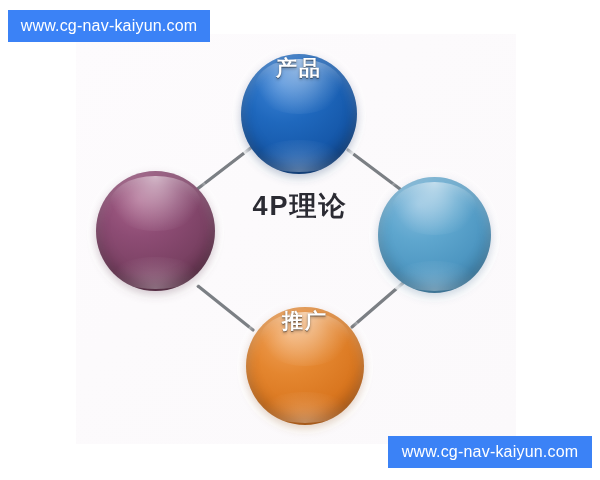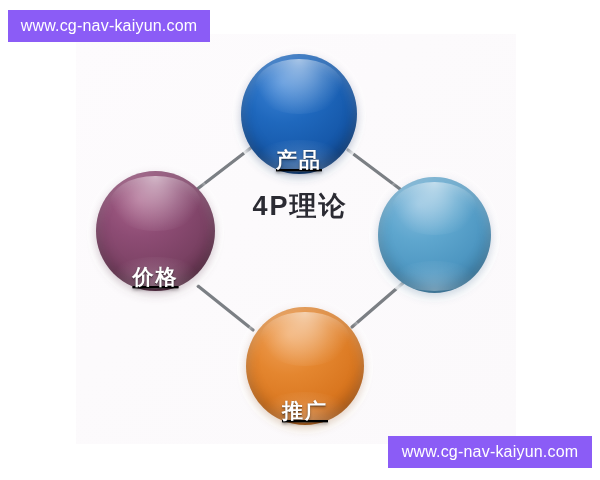--- a/index.html
+++ b/index.html
@@ -33,24 +33,23 @@
     width: 600px;
     height: 480px;
     pointer-events: none;
   }
 
   
   .node {
     position: absolute;
     border-radius: 50%;
     display: flex;
-    align-items: flex-end;
+    align-items: flex-start;
     justify-content: center;
     box-sizing: border-box;
-    text-decoration: underline;
   }
   .node .halo {
     position: absolute;
     left: -9px;
     top: -9px;
     right: -9px;
     bottom: -9px;
     border-radius: 50%;
     background: radial-gradient(circle at 50% 45%,
                 rgba(255,255,255,0) 58%,
@@ -167,21 +166,21 @@
     font-size: 27px;
     font-weight: bold;
     letter-spacing: 2px;
     line-height: 34px;
     white-space: nowrap;
   }
 
   
   .watermark {
     position: absolute;
-    background: #8b5cf6;
+    background: #3b82f6;
     color: #ffffff;
     font-size: 16px;
     letter-spacing: 0.2px;
     display: flex;
     align-items: center;
     justify-content: center;
     z-index: 20;
   }
   #watermark-top-left {
     left: 8px;
@@ -223,21 +222,20 @@
 
 <div class="node" id="node-promotion">
   <span class="halo"></span>
   <span class="sphere"></span>
   <span class="node-label">推广</span>
 </div>
 
 <div class="node" id="node-price">
   <span class="halo"></span>
   <span class="sphere"></span>
-  <span class="node-label">价格</span>
 </div>
 
 <div id="center-text">
   <div class="line">4P理论</div>
 </div>
 
 <div class="watermark" id="watermark-top-left">www.cg-nav-kaiyun.com</div>
 <div class="watermark" id="watermark-bottom-right">www.cg-nav-kaiyun.com</div>
 
 </body></html>

